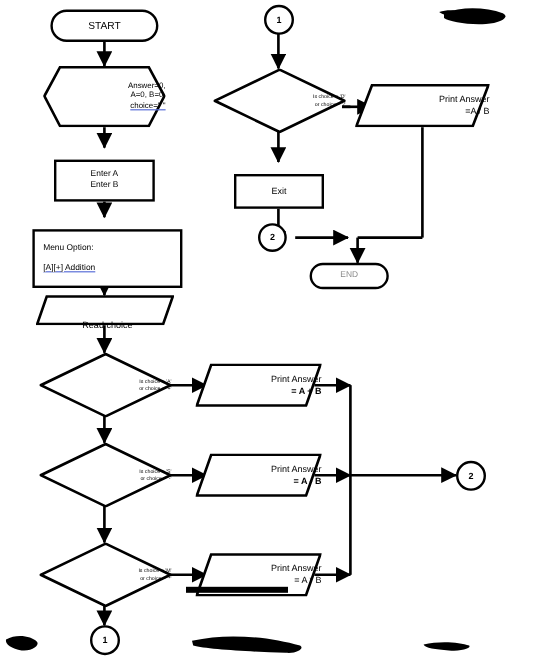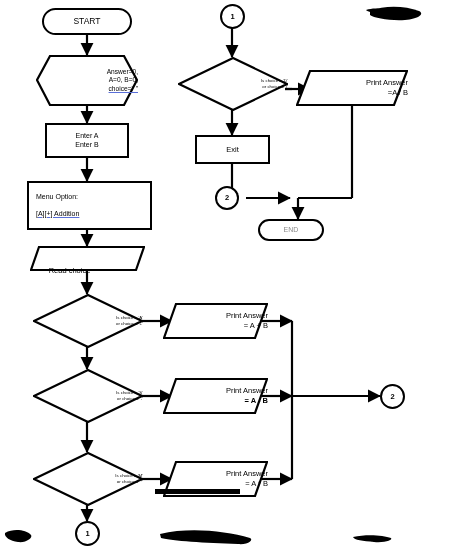--- a/index.html
+++ b/index.html
@@ -4,21 +4,21 @@
 <style>
   html,body{margin:0;padding:0;background:#ffffff;}
   body{width:459px;height:554px;position:relative;overflow:hidden;
        font-family:"Liberation Sans","DejaVu Sans",sans-serif;color:#000;}
   #canvas{position:absolute;left:0;top:0;width:459px;height:554px;}
   svg{position:absolute;left:0;top:0;width:459px;height:554px;}
   .shape{position:absolute;box-sizing:border-box;display:flex;align-items:center;
          justify-content:center;text-align:center;line-height:1.25;}
   .shape span{display:block;}
   .terminal{border:2.5px solid #000;border-radius:999px;background:#fff;font-size:8.5px;}
-  .rect{border:2.5px solid #000;background:#fff;font-size:8.5px;}
+  .rect{border:2.5px solid #000;background:#fff;font-size:8.5px;margin-top:10px;}
   .rect.left-align{justify-content:flex-start;text-align:left;padding-left:7px;}
   .conn{border:2px solid #000;border-radius:50%;background:#fff;font-size:7.5px;font-weight:bold;}
   .lbl{position:absolute;display:flex;align-items:flex-end;justify-content:center;
        text-align:center;line-height:1.3;pointer-events:none;}
   .lbl.sm{font-size:4.4px;}
   .lbl.md{font-size:8.5px;}
 </style>
 </head>
 <body>
 
@@ -87,21 +87,21 @@
   </div>
 
   <div class="shape rect left-align" style="left:27px;top:181px;width:125px;height:49px;flex-direction:column;align-items:flex-start;justify-content:center;font-size:7px;gap:8px;">
     <span>Menu Option:</span>
     <span style="text-decoration:underline;text-decoration-color:#5a6fd8;">[A][+] Addition</span>
   </div>
 
   <svg style="left:30px;top:246px;width:115px;height:25px;position:absolute;" viewBox="0 0 115 25">
     <polygon points="9,1 114,1 106,24 1,24" fill="#fff" stroke="#000" stroke-width="2.2"></polygon>
   </svg>
-  <div class="lbl md" style="left:12px;top:246px;width:115px;height:30px;font-size:7.5px;">
+  <div class="lbl md" style="left:32px;top:246px;width:115px;height:30px;font-size:7.5px;">
     <span>Read choice</span>
   </div>
 
   <svg style="left:33px;top:294px;width:110px;height:54px;position:absolute;" viewBox="0 0 110 54">
     <polygon points="55,1 109,27 55,53 1,27" fill="#fff" stroke="#000" stroke-width="2.2"></polygon>
   </svg>
   <div class="lbl sm" style="left:33px;top:294px;width:110px;height:54px;flex-direction:column;">
     <span>Is choice = 'A'</span>
     <span>or choice = '+'</span>
   </div>
@@ -120,21 +120,21 @@
   <div class="lbl sm" style="left:33px;top:452px;width:110px;height:54px;flex-direction:column;">
     <span>Is choice = 'M'</span>
     <span>or choice = '*'</span>
   </div>
 
   <svg style="left:163px;top:303px;width:105px;height:36px;position:absolute;" viewBox="0 0 105 36">
     <polygon points="13,1 104,1 92,35 1,35" fill="#fff" stroke="#000" stroke-width="2.2"></polygon>
   </svg>
   <div class="lbl" style="left:163px;top:303px;width:105px;height:36px;flex-direction:column;font-size:7.5px;">
     <span>Print Answer</span>
-    <span style="font-weight:normal;">= A + B</span>
+    <span style="font-weight:bold;">= A + B</span>
   </div>
 
   <svg style="left:163px;top:378px;width:105px;height:36px;position:absolute;" viewBox="0 0 105 36">
     <polygon points="13,1 104,1 92,35 1,35" fill="#fff" stroke="#000" stroke-width="2.2"></polygon>
   </svg>
   <div class="lbl" style="left:163px;top:378px;width:105px;height:36px;flex-direction:column;font-size:7.5px;">
     <span>Print Answer</span>
     <span style="font-weight:bold;margin-left:13px;">= A - B</span>
   </div>
 

